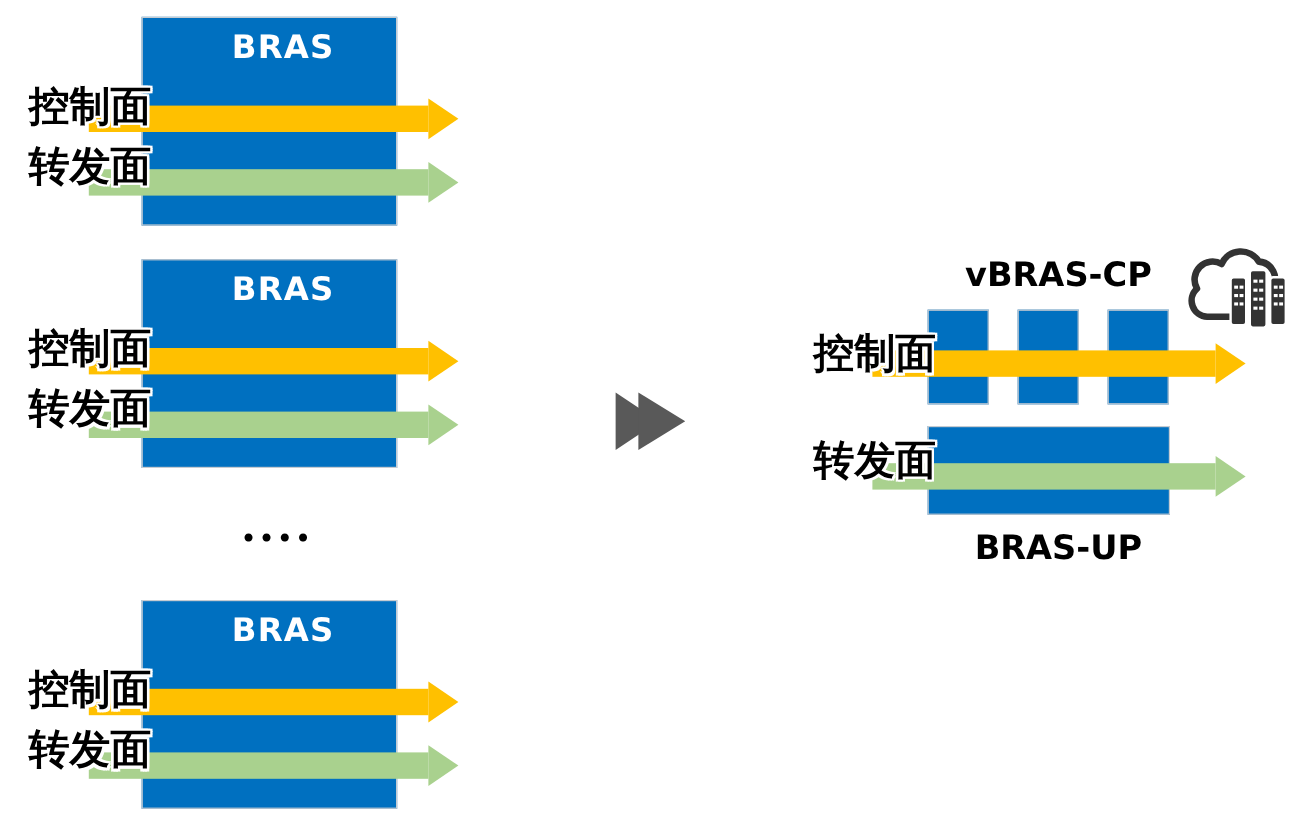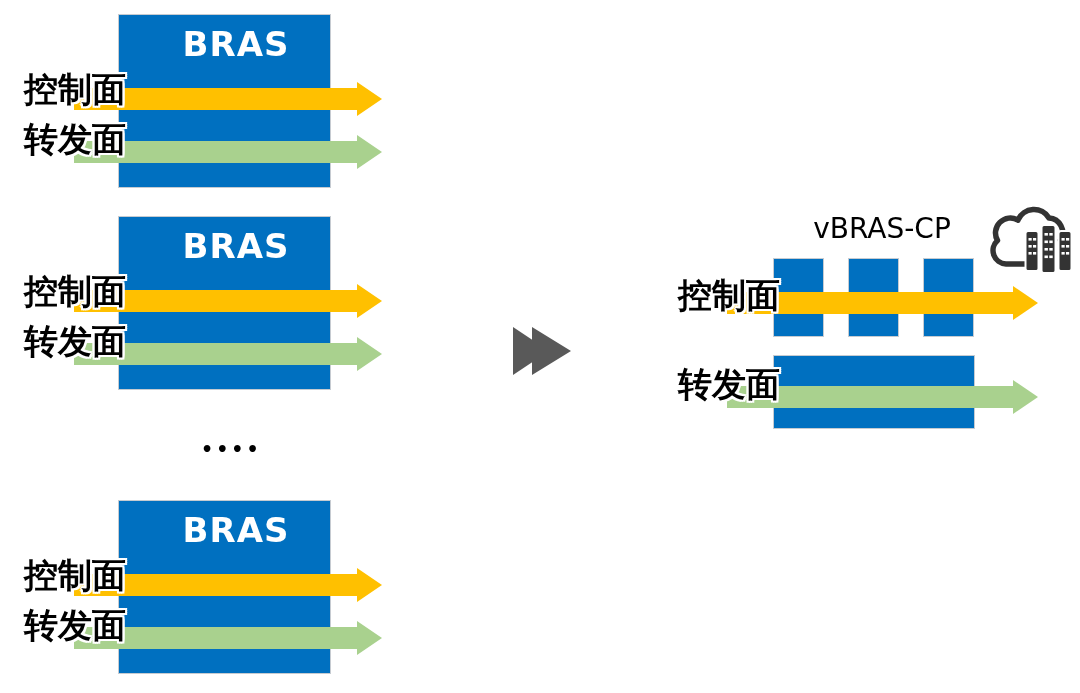--- a/index.html
+++ b/index.html
@@ -8,21 +8,21 @@
     font-family:"DejaVu Sans","Liberation Sans",sans-serif; overflow:hidden;
   }
   
   .bras-box {
     position:absolute; left:118px; top:0; width:213px; height:174px;
     background:var(--box-blue); border:1px solid var(--box-border-gray);
     box-sizing:border-box; z-index:1;
   }
   .bras-box-label {
     position:absolute; left:118px; top:10px; width:236px; text-align:center;
-    color:var(--box-label-white); font-size:34px; font-weight:bold; z-index:2;
+    color:var(--box-label-white); font-size:27px; font-weight:bold; z-index:2;
     letter-spacing:1px;
   }
   
   .plane-label {
     position:absolute; left:24px; z-index:5; color:var(--label-black);
     font-size:34px; font-weight:bold; line-height:1.15; white-space:nowrap;
     text-shadow:-2px -2px 0 #fff, 2px -2px 0 #fff, -2px 2px 0 #fff, 2px 2px 0 #fff,
                 -2px 0 0 #fff, 2px 0 0 #fff, 0 -2px 0 #fff, 0 2px 0 #fff;
   }
   
@@ -42,21 +42,21 @@
 
   .ellipsis-dots {
     position:absolute; left:201px; top:438px; z-index:2;
     font-size:19px; font-weight:bold; letter-spacing:3px; color:var(--label-black);
   }
   .fast-forward { position:absolute; left:511px; top:326px; z-index:2; }
 
   
   .cp-title, .up-title {
     position:absolute; left:758px; width:248px; text-align:center;
-    font-size:28px; font-weight:normal; color:var(--label-black); z-index:4;
+    font-size:28px; font-weight:bold; color:var(--label-black); z-index:4;
     white-space:nowrap;
   }
   .cp-title { top:212px; }
   .up-title { top:440px; }
   .cp-square {
     position:absolute; top:258px; width:51px; height:79px;
     background:var(--box-blue); border:1px solid var(--box-border-gray);
     box-sizing:border-box; z-index:1;
   }
   .cp-square.s0 { left:773px; } .cp-square.s1 { left:848px; } .cp-square.s2 { left:923px; }
@@ -172,14 +172,15 @@
   </div>
 
   <div class="up-box"></div>
 
   <div class="plane-label" style="left:678px; top:365px;">转发面</div>
   <div class="arrow green" style="left:727px; top:380px; width:311px;">
     <div class="shaft"></div>
     <div class="head"></div>
   </div>
 
+  <div class="up-title">BRAS-UP</div>
 
 </div>
 
 </body></html>

